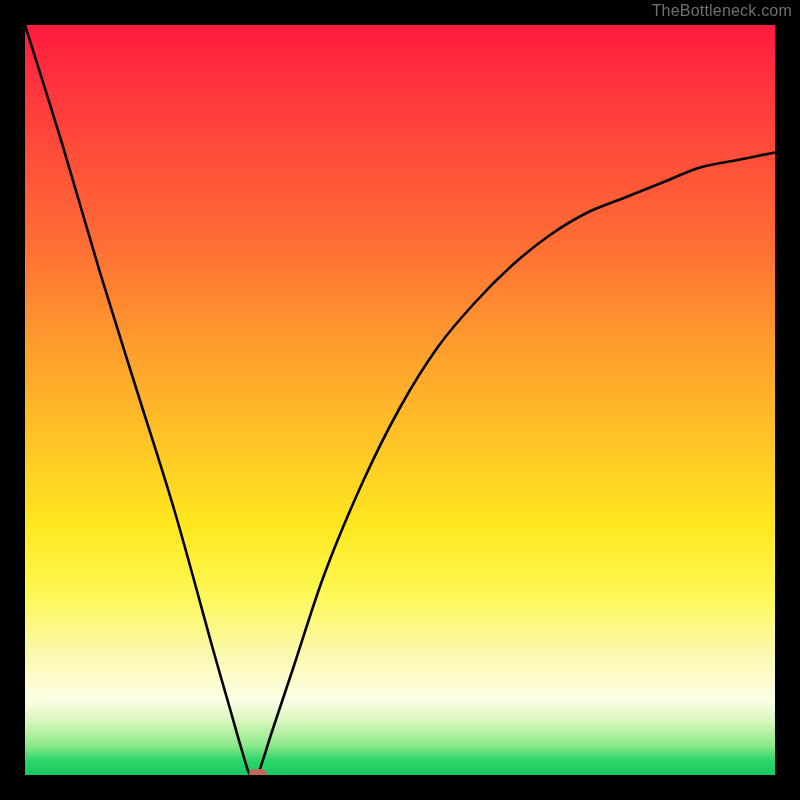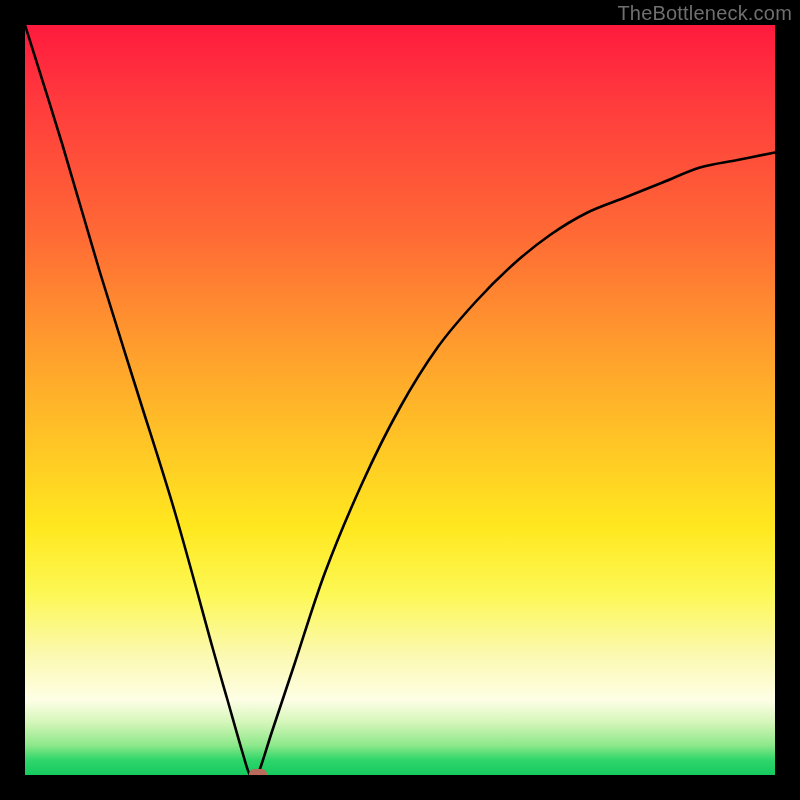--- a/index.html
+++ b/index.html
@@ -15,21 +15,21 @@
     position: relative;
     width: 800px;
     height: 800px;
     background: #000;
   }
   .watermark {
     position: absolute;
     top: 2px;
     right: 8px;
     color: #6f6f6f;
-    font-size: 20px;
+    font-size: 16px;
     font-weight: 500;
     letter-spacing: 0.2px;
     z-index: 20;
     user-select: none;
   }
   .plot-area {
     position: absolute;
     left: 25px;
     top: 25px;
     width: 750px;

